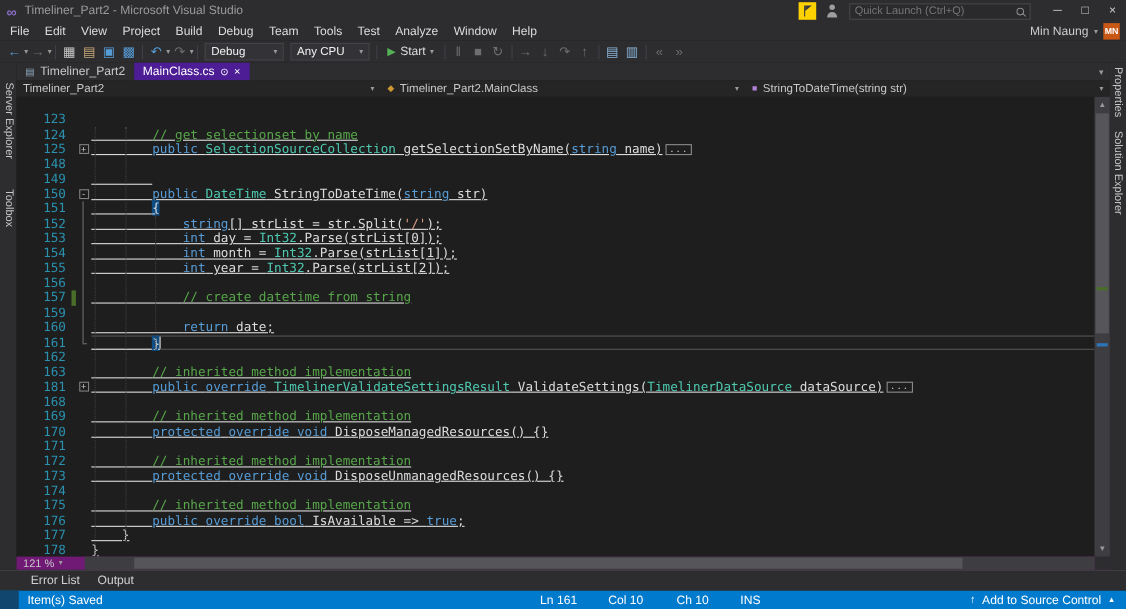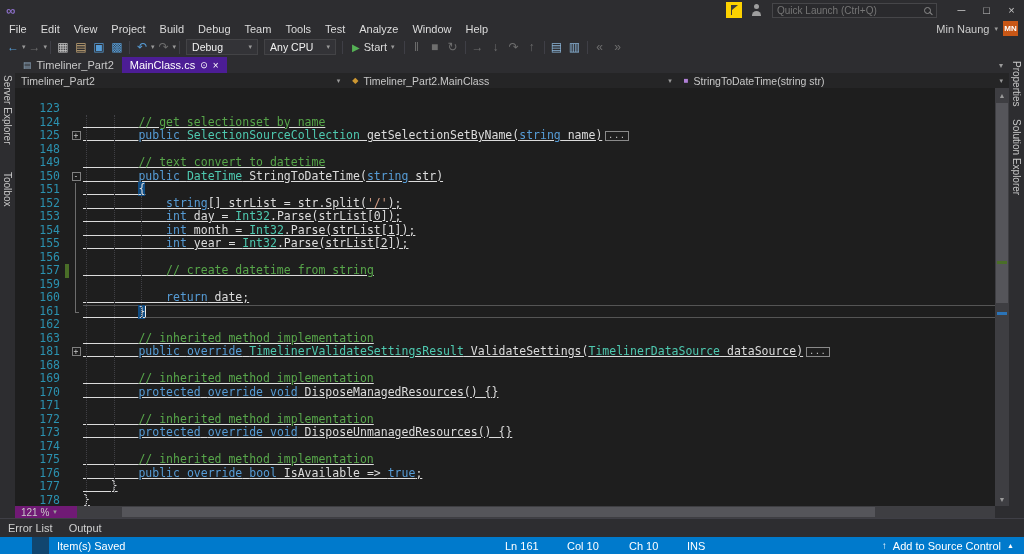--- a/index.html
+++ b/index.html
@@ -92,36 +92,37 @@
   .thumb { position:absolute; left:1px; right:1px; top:15px; height:200px; background:#55555a; }
   .smark { position:absolute; left:2px; right:2px; height:3px; }
 
   .hscrollrow { height:12px; background:#701a75; display:flex; align-items:stretch; }
   .zoomctl { width:62px; display:flex; align-items:center; gap:4px; padding:0 6px; color:#c8c8c8; font-size:10px; }
   .htrack { flex:1; background:#3e3e42; position:relative; }
   .hthumb { position:absolute; top:1px; bottom:1px; left:45px; width:82%; background:#55555a; }
   .corner { width:14px; background:#2d2d30; }
 
   
-  .paneltabs { height:19px; background:#2d2d30; border-top:1px solid #3f3f46; display:flex; align-items:center; padding-left:0; }
+  .paneltabs { height:19px; background:#2d2d30; border-top:1px solid #3f3f46; display:flex; align-items:center; padding-left:20px; }
   .ptab { padding:0 8px; color:#d0d0d0; font-size:11px; }
-  .statusbar { height:17px; background:#007acc; color:#fff; display:flex; align-items:center; position:relative; font-size:11px;padding-left:32px; }
+  .statusbar { height:17px; background:#007acc; color:#fff; display:flex; align-items:center; position:relative; font-size:11px; }
   .sq { width:17px; height:17px; background:#11466f; flex:none; }
   .smsg { margin-left:8px; }
-  .smid { position:absolute; left:505px; display:flex; }
+  .smid { position:absolute; left:491px; display:flex; }
   .smid span { display:inline-block; } 
   .w62{width:62px;} .w58{width:58px;} .w40{width:40px;}
   .sright { margin-left:auto; display:flex; align-items:center; gap:6px; padding-right:10px; }
   .uparrow { font-size:10px; } .chev { font-size:7px; }
 </style>
 </head>
 <body>
 
 <div class="titlebar">
   <span class="vslogo">∞</span>
+  <span class="wtitle">Timeliner_Part2 - Microsoft Visual Studio</span>
   <div class="t-right">
     <span class="flagbox"></span>
     <span class="person"></span>
     <span class="qlaunch">
       <input placeholder="Quick Launch (Ctrl+Q)" style="">
       <span class="mag"></span>
     </span>
     <span class="wbtn">─</span>
     <span class="wbtn">□</span>
     <span class="wbtn">×</span>
@@ -274,21 +275,21 @@
             <span class="lnum">148</span>
             <span class="chg"></span>
             <span class="fold"></span>
             <span class="codecell"></span>
           </div>
           <div class="crow">
             <span class="bp"></span>
             <span class="lnum">149</span>
             <span class="chg"></span>
             <span class="fold"></span>
-            <span class="codecell"><span class="p">        </span><span class="c">// text convert to datetime</span></span>
+            <span class="codecell"><span class="p">        </span></span>
           </div>
           <div class="crow">
             <span class="bp"></span>
             <span class="lnum">150</span>
             <span class="chg"></span>
             <span class="fold">
               <span class="fbox">-</span>
             </span>
             <span class="codecell"><span class="p">        </span><span class="k">public</span><span class="p"> </span><span class="t">DateTime</span><span class="p"> StringToDateTime(</span><span class="k">string</span><span class="p"> str)</span></span>
           </div>

